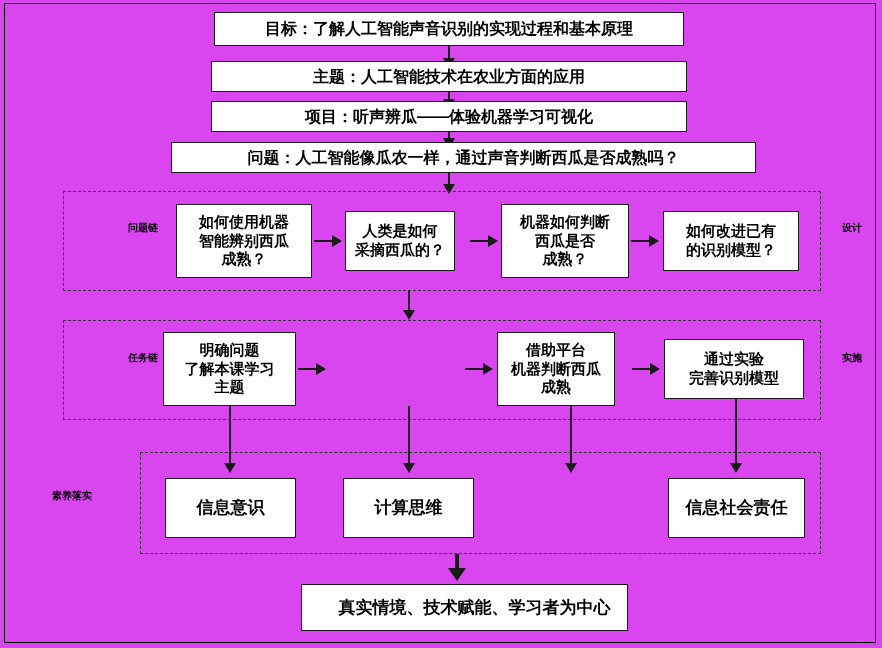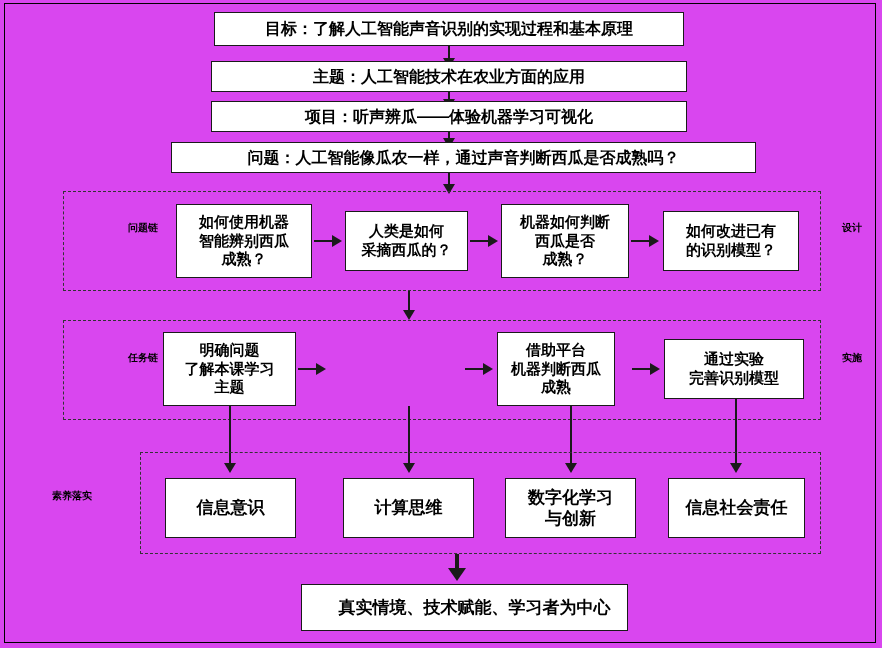--- a/index.html
+++ b/index.html
@@ -133,21 +133,21 @@
 
   <div class="label" style="left:108px; top:222px; width:70px;">问题链</div>
   <div class="label" style="left:832px; top:222px; width:40px;">设计</div>
 
   <div class="box chainbox" style="left:176px; top:204px; width:136px; height:74px;">如何使用机器
 智能辨别西瓜
 成熟？</div>
   <div class="hline" style="left:314px; top:240px; width:22px;"></div>
   <div class="arrowright" style="left:332px; top:235px;"></div>
 
-  <div class="box chainbox" style="left:345px; top:211px; width:123px; height:60px;">人类是如何
+  <div class="box chainbox" style="left:345px; top:211px; width:110px; height:60px;">人类是如何
 采摘西瓜的？</div>
   <div class="hline" style="left:470px; top:240px; width:22px;"></div>
   <div class="arrowright" style="left:488px; top:235px;"></div>
 
   <div class="box chainbox" style="left:501px; top:204px; width:128px; height:74px;">机器如何判断
 西瓜是否
 成熟？</div>
   <div class="hline" style="left:631px; top:240px; width:22px;"></div>
   <div class="arrowright" style="left:649px; top:235px;"></div>
 
@@ -191,22 +191,20 @@
 
   <div class="vline" style="left:735px; top:399px; height:69px;"></div>
   <div class="arrowdown" style="left:730px; top:463px;"></div>
 
   <div class="dashgroup" style="left:140px; top:452px; width:681px; height:102px;"></div>
 
   <div class="label" style="left:22px; top:490px; width:100px;">素养落实</div>
 
   <div class="box litbox" style="left:165px; top:478px; width:131px; height:60px;">信息意识</div>
   <div class="box litbox" style="left:343px; top:478px; width:131px; height:60px;">计算思维</div>
-  <div class="box litbox" style="left:505px; top:478px; width:131px; height:60px;">数字化学习
-与创新</div>
   <div class="box litbox" style="left:668px; top:478px; width:137px; height:60px;">信息社会责任</div>
 
   <div class="vline" style="left:455px; top:554px; width:4px; height:22px;"></div>
   <div class="arrowdown fat" style="left:448px; top:568px;"></div>
 
   <div class="box bottombox" style="left:301px; top:584px; width:327px; height:47px;padding-left:20px;">真实情境、技术赋能、学习者为中心</div>
 
 </div>
 
 </body></html>

